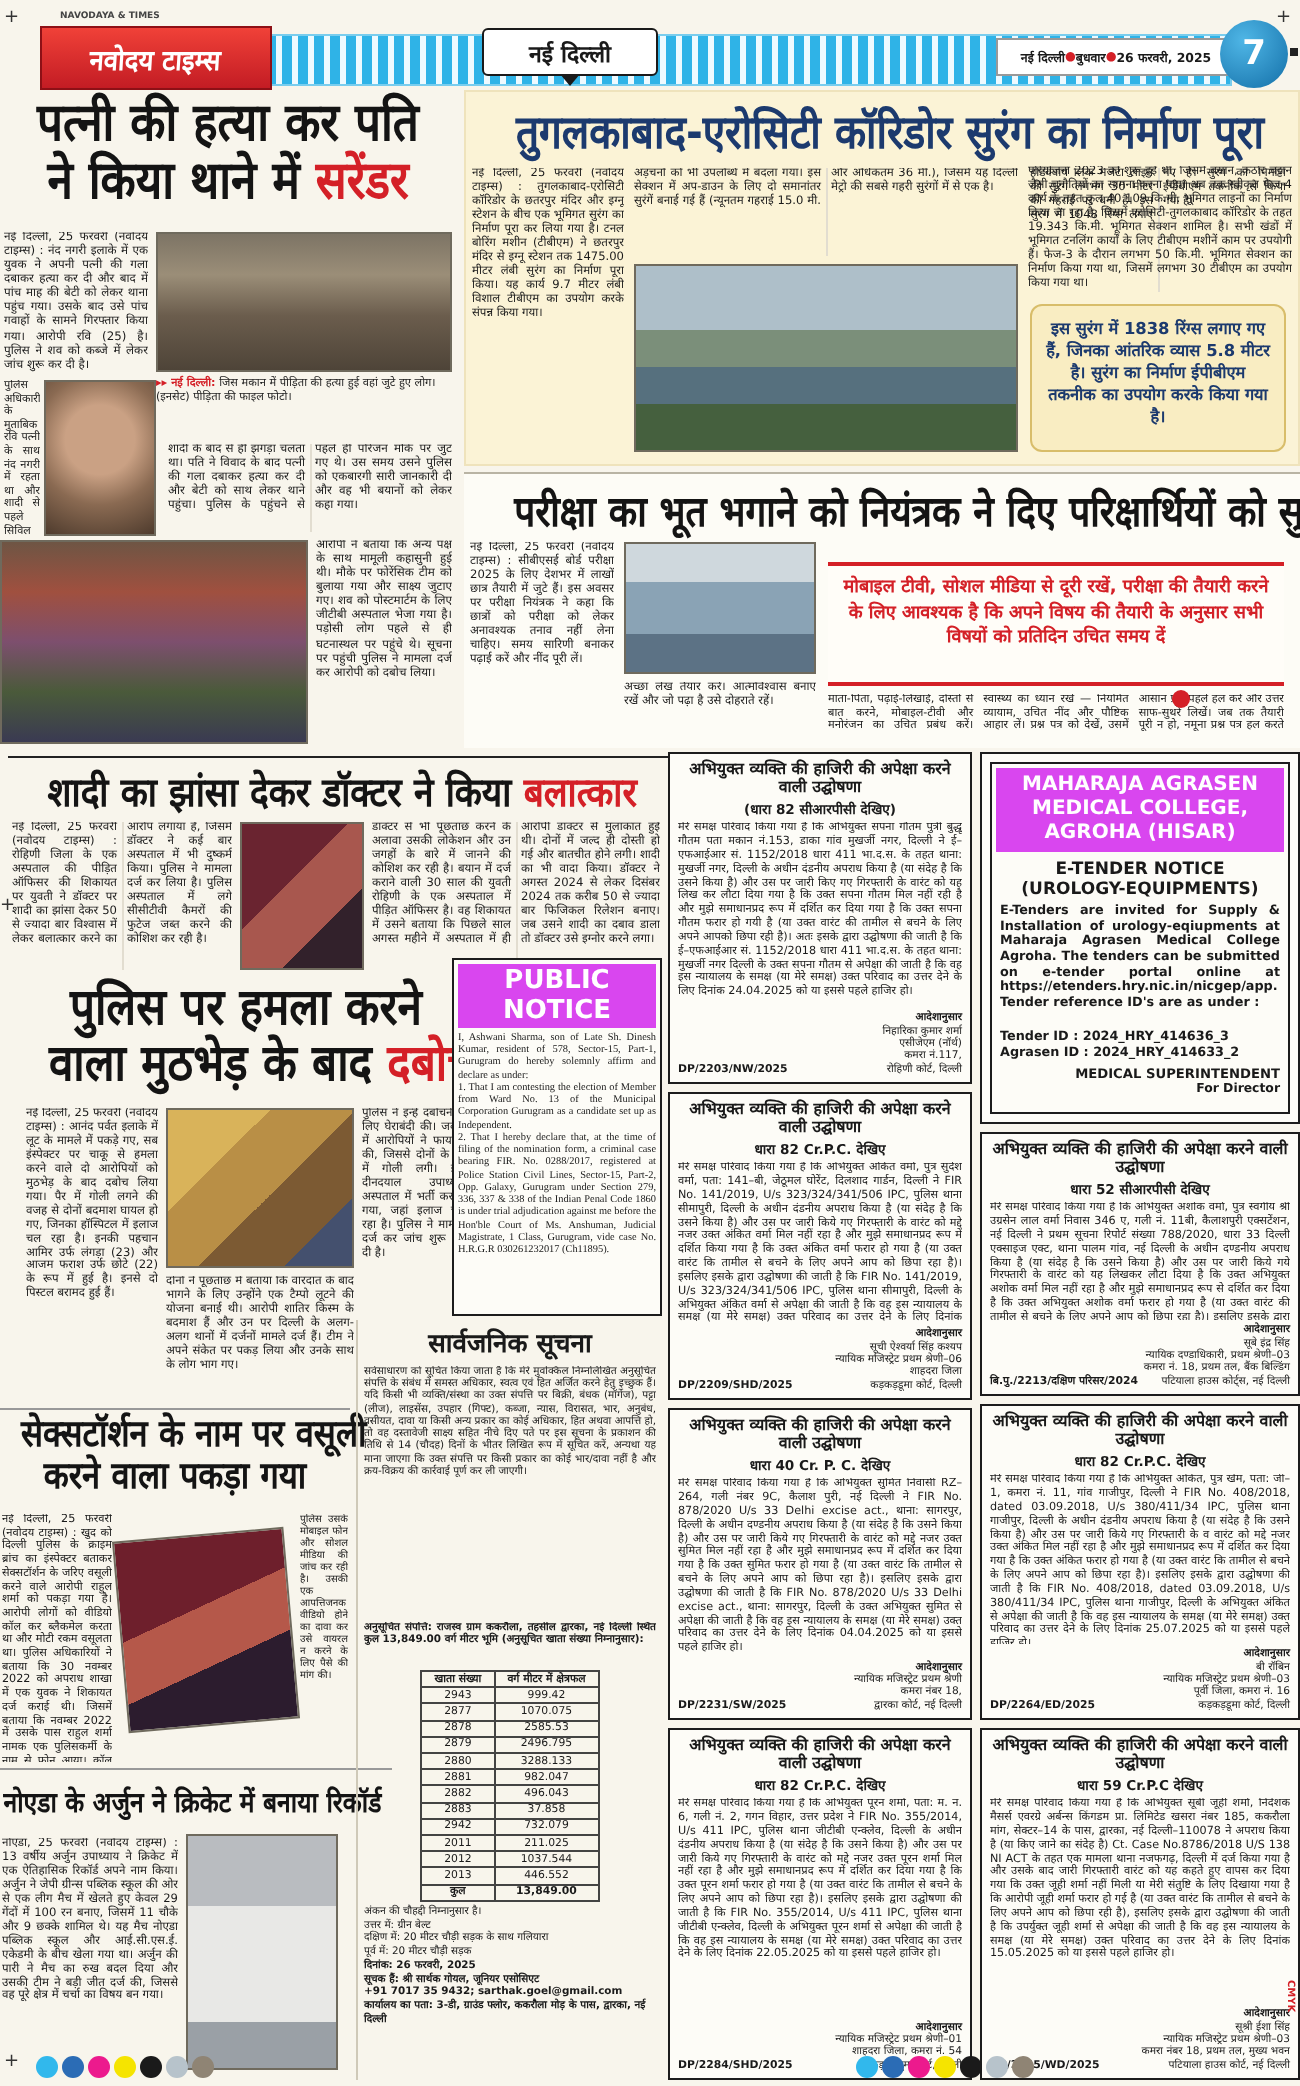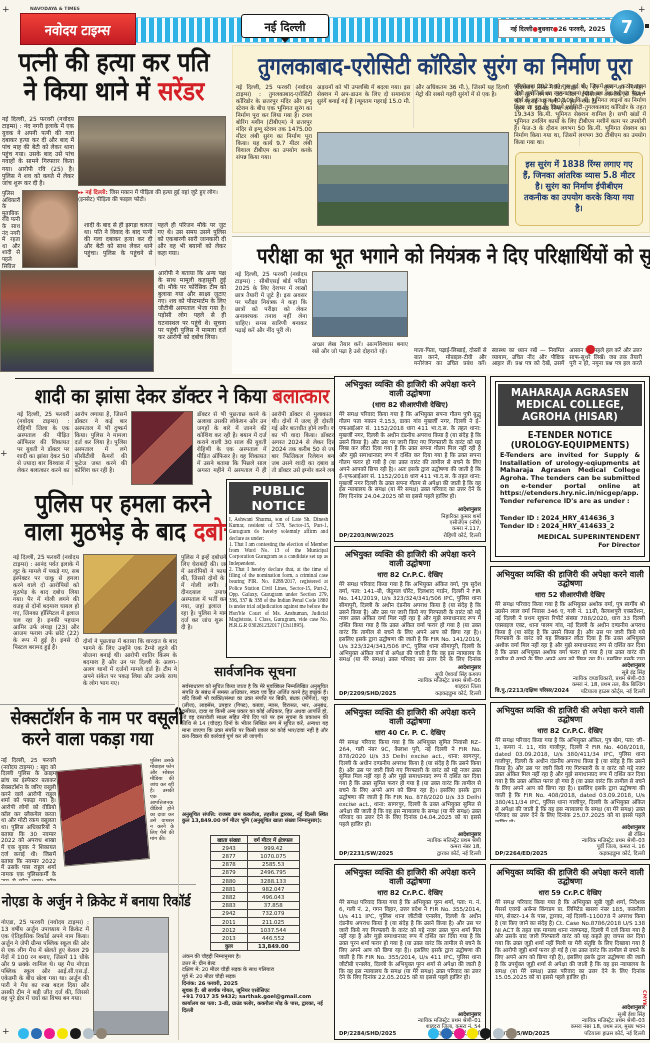--- a/index.html
+++ b/index.html
@@ -27,21 +27,21 @@
   .cap{font-size:5.6px;line-height:1.25;color:#222;}
   .ln{box-sizing:border-box;border:1px solid #1c1c1c;background:#fdfcf7;height:100%;display:flex;flex-direction:column;padding:3px 4px;}
   .ln-title{font-weight:bold;font-size:8px;line-height:1.15;text-align:center;}
   .ln-sub{font-weight:bold;font-size:6.8px;text-align:center;margin:2px 0;}
   .ln-body{flex:1;font-size:5.6px;line-height:1.22;text-align:justify;overflow:hidden;}
   .ln-foot{display:flex;justify-content:space-between;align-items:flex-end;margin-top:2px;}
   .ln-dp{font-size:5.4px;font-weight:bold;}
   .ln-signer{font-size:5.3px;text-align:right;line-height:1.2;}
   .ln-signer div:first-child{font-weight:bold;}
   .noticebox{box-sizing:border-box;border:1px solid #1c1c1c;background:#fdfcf7;}
-  .blackbar{background:#404040;color:#fff;font-weight:bold;text-align:center;}
+  .blackbar{background:#d946ef;color:#fff;font-weight:bold;text-align:center;}
   table.khata{border-collapse:collapse;margin:2px auto;font-size:5.4px;}
   table.khata th,table.khata td{border:1px solid #444;padding:0.5px 6px;text-align:center;line-height:1.15;}
   .reg-dot{display:inline-block;width:11px;height:11px;border-radius:50%;margin-right:2px;}
   .cross{position:absolute;font-size:9px;color:#333;}
   .quote-tunnel{background:#f9edc2;border:1px solid #d8bd6a;border-radius:6px;color:#1c3a6e;font-weight:bold;
        font-size:8.2px;line-height:1.35;text-align:center;padding:6px 6px;box-sizing:border-box;}
   .quote-exam{border-top:2px solid #d42027;border-bottom:2px solid #d42027;color:#d42027;font-weight:bold;
        font-size:9px;line-height:1.4;text-align:center;padding:5px 4px;box-sizing:border-box;background:#fffdf8;}
   .mast-stripes{background:repeating-linear-gradient(90deg,#2fb3e7 0 5px,#eefaff 5px 8px);border:1px solid #79cdee;}
   .tiny{font-size:5.5px;}
@@ -106,25 +106,26 @@
     <div class="abs quote-tunnel" style="left:282px;top:106px;width:128px;height:74px;">इस सुरंग में 1838 रिंग्स लगाए गए हैं, जिनका आंतरिक व्यास 5.8 मीटर है। सुरंग का निर्माण ईपीबीएम तकनीक का उपयोग करके किया गया है।</div>
     <div class="abs jt" style="left:3px;top:184px;width:0;height:0;"></div>
   </div>
   <div class="abs jt" style="left:514px;top:83px;width:132px;height:66px;font-size:5.8px;">परियोजना 2023 को शुरू हुई थी, जिसमें बसान, कठोर चट्टान जैसी चुनौतियों का सामना करना पड़ा। अब तक स्वीकृत फेज-4 कार्य के तहत कुल 40.109 कि.मी. भूमिगत लाइनों का निर्माण किया जा रहा है, जिसमें एरोसिटी-तुगलकाबाद कॉरिडोर के तहत 19.343 कि.मी. भूमिगत सेक्शन शामिल है। सभी खंडों में भूमिगत टनलिंग कार्यों के लिए टीबीएम मशीनें काम पर उपयोगी हैं। फेज-3 के दौरान लगभग 50 कि.मी. भूमिगत सेक्शन का निर्माण किया गया था, जिसमें लगभग 30 टीबीएम का उपयोग किया गया था।</div>
 
   <div class="abs" style="left:232px;top:236px;width:418px;height:138px;border-top:1px solid #b9b4a4;box-sizing:border-box;background:#fdfcf6;">
     <div class="hl cond" style="font-size:21px;margin-top:4px;">परीक्षा का भूत भगाने को नियंत्रक ने दिए परिक्षार्थियों को सुझाव</div>
     <div class="abs jt" style="left:3px;top:34px;width:72px;height:100px;font-size:5.8px;">नई दिल्ली, 25 फरवरी (नवोदय टाइम्स) : सीबीएसई बोर्ड परीक्षा 2025 के लिए देशभर में लाखों छात्र तैयारी में जुटे हैं। इस अवसर पर परीक्षा नियंत्रक ने कहा कि छात्रों को परीक्षा को लेकर अनावश्यक तनाव नहीं लेना चाहिए। समय सारिणी बनाकर पढ़ाई करें और नींद पूरी लें।</div>
     <div class="abs photo ph-exam" style="left:80px;top:34px;width:96px;height:66px;"></div>
     <div class="abs jt" style="left:80px;top:104px;width:96px;height:30px;font-size:5.8px;">अच्छा लेख तैयार करें। आत्मविश्वास बनाए रखें और जो पढ़ा है उसे दोहराते रहें।</div>
+    <div class="abs quote-exam" style="left:182px;top:44px;width:228px;height:62px;">मोबाइल टीवी, सोशल मीडिया से दूरी रखें, परीक्षा की तैयारी करने के लिए आवश्यक है कि अपने विषय की तैयारी के अनुसार सभी विषयों को प्रतिदिन उचित समय दें</div>
     <div class="abs jt cols3" style="left:182px;top:110px;width:228px;height:24px;font-size:5.6px;">माता-पिता, पढ़ाई-लिखाई, दोस्तों से बात करने, मोबाइल-टीवी और मनोरंजन का उचित प्रबंध करें। स्वास्थ्य का ध्यान रखें — नियमित व्यायाम, उचित नींद और पौष्टिक आहार लें। प्रश्न पत्र को देखें, उसमें आसान प्रश्न पहले हल करें और उत्तर साफ-सुथरे लिखें। जब तक तैयारी पूरी न हो, नमूना प्रश्न पत्र हल करते रहें, इससे आत्मविश्वास बढ़ेगा और आप बीती-भली न्यूमेरिकल को हल करने में सफल होंगे।</div>
     <div class="abs" style="left:354px;top:108px;width:9px;height:9px;border-radius:50%;background:#d42027;"></div>
   </div>
 
-  <div class="abs" style="left:15px;top:378px;width:330px;height:110px;border-top:1.5px solid #222;box-sizing:border-box;">
+  <div class="abs" style="left:4px;top:378px;width:330px;height:110px;border-top:1.5px solid #222;box-sizing:border-box;">
     <div class="hl cond" style="font-size:20px;margin-top:3px;">
       <span>शादी का झांसा देकर डॉक्टर ने किया </span><span class="red">बलात्कार</span>
     </div>
     <div class="abs jt cols2" style="left:2px;top:32px;width:110px;height:74px;font-size:5.8px;">नई दिल्ली, 25 फरवरी (नवोदय टाइम्स) : रोहिणी जिला के एक अस्पताल की पीड़ित ऑफिसर की शिकायत पर युवती ने डॉक्टर पर शादी का झांसा देकर 50 से ज्यादा बार विश्वास में लेकर बलात्कार करने का आरोप लगाया है, जिसमें डॉक्टर ने कई बार अस्पताल में भी दुष्कर्म किया। पुलिस ने मामला दर्ज कर लिया है। पुलिस अस्पताल में लगे सीसीटीवी कैमरों की फुटेज जब्त करने की कोशिश कर रही है।</div>
     <div class="abs photo ph-assault" style="left:116px;top:32px;width:62px;height:74px;"></div>
     <div class="abs jt cols2" style="left:182px;top:32px;width:144px;height:74px;font-size:5.8px;">डॉक्टर से भी पूछताछ करने के अलावा उसकी लोकेशन और उन जगहों के बारे में जानने की कोशिश कर रही है। बयान में दर्ज कराने वाली 30 साल की युवती रोहिणी के एक अस्पताल में पीड़ित ऑफिसर है। वह शिकायत में उसने बताया कि पिछले साल अगस्त महीने में अस्पताल में ही आरोपी डॉक्टर से मुलाकात हुई थी। दोनों में जल्द ही दोस्ती हो गई और बातचीत होने लगी। शादी का भी वादा किया। डॉक्टर ने अगस्त 2024 से लेकर दिसंबर 2024 तक करीब 50 से ज्यादा बार फिजिकल रिलेशन बनाए। जब उसने शादी का दबाव डाला तो डॉक्टर उसे इग्नोर करने लगा।</div>
   </div>
 
   <div class="abs" style="left:11px;top:490px;width:224px;height:212px;">
     <div class="hl cond" style="font-size:25px;line-height:1.12;">
@@ -306,21 +307,21 @@
     </div>
   </div>
     </div>
 
   <div class="abs noticebox" style="left:490px;top:376px;width:160px;height:186px;padding:3px;outline:1px solid #1c1c1c;outline-offset:-6px;">
     <div class="blackbar" style="font-size:10px;line-height:1.2;padding:3px 2px;margin:4px;">MAHARAJA AGRASEN MEDICAL COLLEGE, AGROHA (HISAR)</div>
     <div style="text-align:center;font-weight:bold;font-size:8.5px;margin:0 4px;">E-TENDER NOTICE</div>
     <div style="text-align:center;font-weight:bold;font-size:8.5px;margin:0 4px 2px;">(UROLOGY-EQUIPMENTS)</div>
     <div class="jt" style="font-size:6.4px;font-weight:bold;margin:0 6px;height:62px;">E-Tenders are invited for Supply &amp; Installation of urology-eqiupments at Maharaja Agrasen Medical College Agroha. The tenders can be submitted on e-tender portal online at https://etenders.hry.nic.in/nicgep/app. Tender reference ID's are as under :</div>
     <div style="font-size:6.4px;font-weight:bold;margin:0 6px;">Tender ID : 2024_HRY_414636_3</div>
-    <div style="font-size:6.4px;font-weight:bold;margin:0 6px;">Tender ID : 2024_HRY_414633_2</div>
+    <div style="font-size:6.4px;font-weight:bold;margin:0 6px;">Agrasen ID : 2024_HRY_414633_2</div>
     <div style="font-size:6.6px;font-weight:bold;text-align:right;margin:3px 6px 0;">MEDICAL SUPERINTENDENT</div>
     <div style="font-size:6.2px;font-weight:bold;text-align:right;margin:0 6px;">For Director</div>
   </div>
 
   <div class="abs" style="left:490px;top:566px;width:160px;height:132px;">
       <div class="ln">
     <div class="ln-title">अभियुक्त व्यक्ति की हाजिरी की अपेक्षा करने वाली उद्घोषणा</div>
     <div class="ln-sub">धारा 52 सीआरपीसी देखिए</div>
     <div class="ln-body">मेरे समक्ष परिवाद किया गया है कि अभियुक्त अशोक वर्मा, पुत्र स्वर्गीय श्री उग्रसेन लाल वर्मा निवास 346 ए, गली नं. 11बी, कैलाशपुरी एक्सटेंशन, नई दिल्ली ने प्रथम सूचना रिपोर्ट संख्या 788/2020, धारा 33 दिल्ली एक्साइज एक्ट, थाना पालम गांव, नई दिल्ली के अधीन दण्डनीय अपराध किया है (या संदेह है कि उसने किया है) और उस पर जारी किये गये गिरफ्तारी के वारंट को यह लिखकर लौटा दिया है कि उक्त अभियुक्त अशोक वर्मा मिल नहीं रहा है और मुझे समाधानप्रद रूप से दर्शित कर दिया है कि उक्त अभियुक्त अशोक वर्मा फरार हो गया है (या उक्त वारंट की तामील से बचने के लिए अपने आप को छिपा रहा है)। इसलिए इसके द्वारा उद्घोषणा की जाती है कि प्रथम सूचना रिपोर्ट संख्या 788/2020, धारा 33 दिल्ली एक्साइज एक्ट, थाना पालम, नई दिल्ली के उक्त अभियुक्त अशोक वर्मा से अपेक्षा की जाती है कि वह इस न्यायालय के समक्ष (या मेरे समक्ष) उक्त परिवाद का उत्तर देने के लिए दिनांक 26.03.2025 को या उससे पूर्व हाजिर हो।</div>
     <div class="ln-foot">

